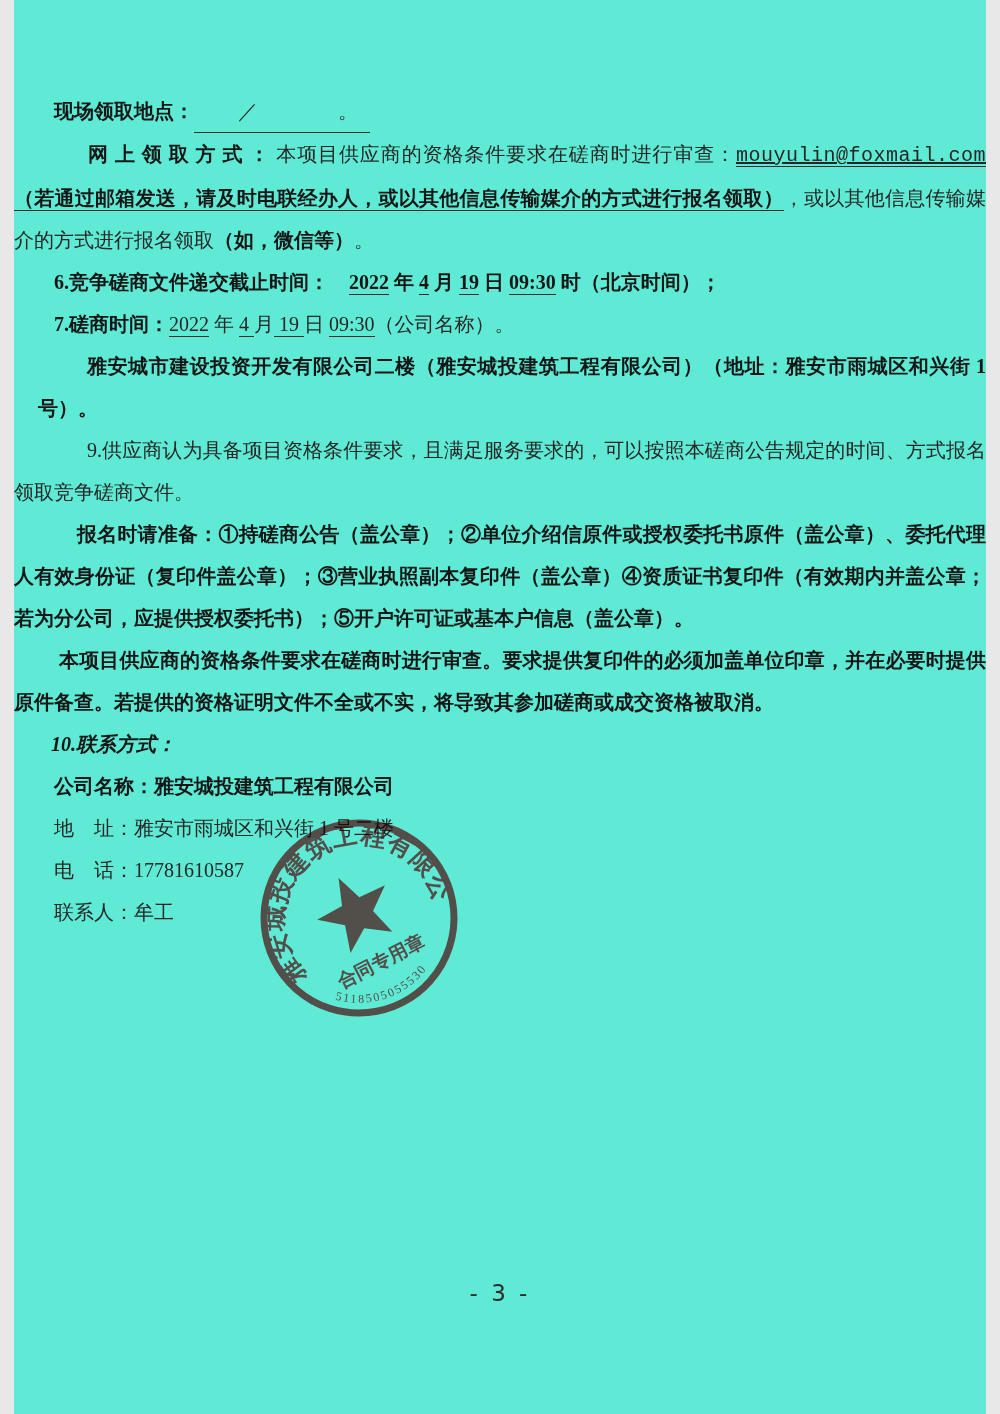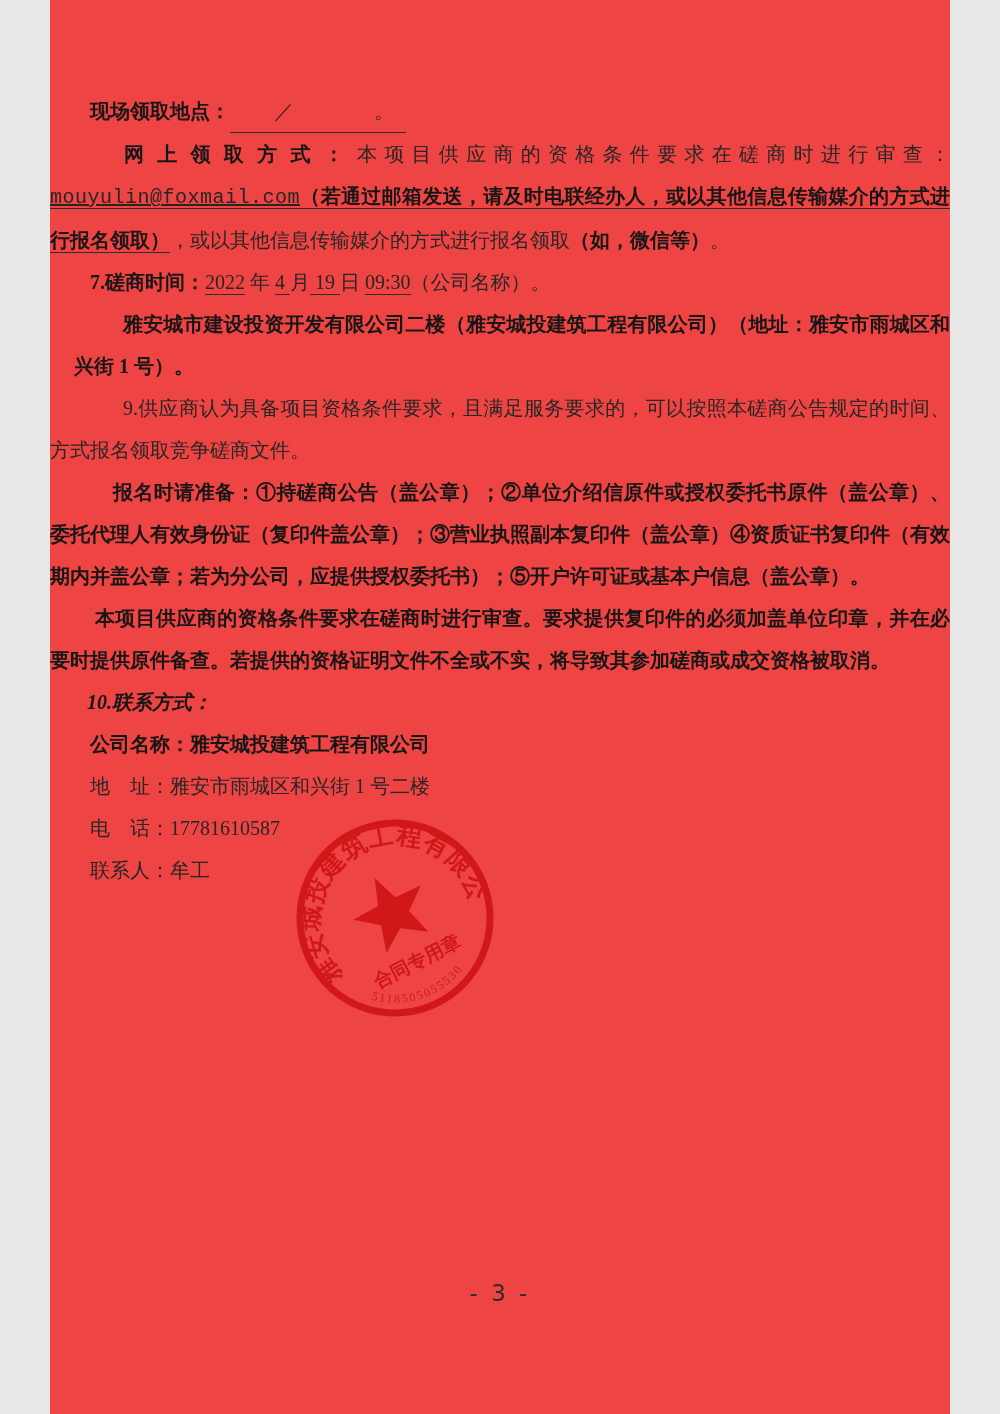--- a/index.html
+++ b/index.html
@@ -1,18 +1,18 @@
 <!DOCTYPE html>
 <html><head>
 <meta charset="utf-8">
 <style>
   html,body{margin:0;padding:0;background:#e8e8e8;}
   .sheet{
-    position:relative;width:900px;height:1414px;margin:0 auto;
-    background:#ef4444;overflow:hidden;
+    position:relative;width:972px;height:1414px;margin:0 auto;
+    background:#5eead4;overflow:hidden;
     font-family:"Liberation Serif","DejaVu Serif",serif;
     color:#262626;
   }
   .flow{position:absolute;top:90px;left:0;right:0;}
   .flow p{margin:0;line-height:42px;font-size:20px;}
   .b{font-weight:bold;color:#161616;}
   .u{border-bottom:1.7px solid #2e2e2e;padding-bottom:1px;}
   .uw{border-bottom:1.7px solid #2e2e2e;padding-bottom:1px;}
   .email{font-family:"Liberation Mono","DejaVu Sans Mono",monospace;font-size:20px;letter-spacing:0.5px;text-decoration:underline;}
   .sp{letter-spacing:6px;}
@@ -44,20 +44,21 @@
 </head>
 <body>
 
 <div class="sheet">
   <div class="flow">
 
     <p class="p-site"><span class="b">现场领取地点：</span><span class="blank-line">　　／　　　　。</span></p>
 
     <p class="p-online"><span class="b sp">网上领取方式：</span><span>本项目供应商的资格条件要求在磋商时进行审查：</span><span class="uw"><span class="email">mouyulin@foxmail.com</span><span class="b">（若通过邮箱发送，请及时电联经办人，或以其他信息传输媒介的方式进行报名领取）</span></span><span>，或以其他信息传输媒介的方式进行报名领取</span><span class="b">（如，微信等）</span><span>。</span></p>
 
+    <p class="p-i6 b"><span>6.竞争磋商文件递交截止时间：</span><span>　</span><span class="u">2022</span><span> 年 </span><span class="u">4</span><span> 月 </span><span class="u">19</span><span> 日 </span><span class="u">09:30</span><span> 时（北京时间）；</span></p>
 
     <p class="p-i7"><span class="b">7.磋商时间：</span><span class="u">2022</span><span> 年 </span><span class="u"> 4 </span><span>月</span><span class="u"> 19 </span><span>日 </span><span class="u">09:30</span><span>（公司名称）。</span></p>
 
     <p class="p-i8b b">雅安城市建设投资开发有限公司二楼（雅安城投建筑工程有限公司）（地址：雅安市雨城区和兴街 1 号）。</p>
 
     <p class="p-i9">9.供应商认为具备项目资格条件要求，且满足服务要求的，可以按照本磋商公告规定的时间、方式报名领取竞争磋商文件。</p>
 
     <p class="p-prep b">报名时请准备：①持磋商公告（盖公章）；②单位介绍信原件或授权委托书原件（盖公章）、委托代理人有效身份证（复印件盖公章）；③营业执照副本复印件（盖公章）④资质证书复印件（有效期内并盖公章；若为分公司，应提供授权委托书）；⑤开户许可证或基本户信息（盖公章）。</p>
 
     <p class="p-rev b">本项目供应商的资格条件要求在磋商时进行审查。要求提供复印件的必须加盖单位印章，并在必要时提供原件备查。若提供的资格证明文件不全或不实，将导致其参加磋商或成交资格被取消。</p>

